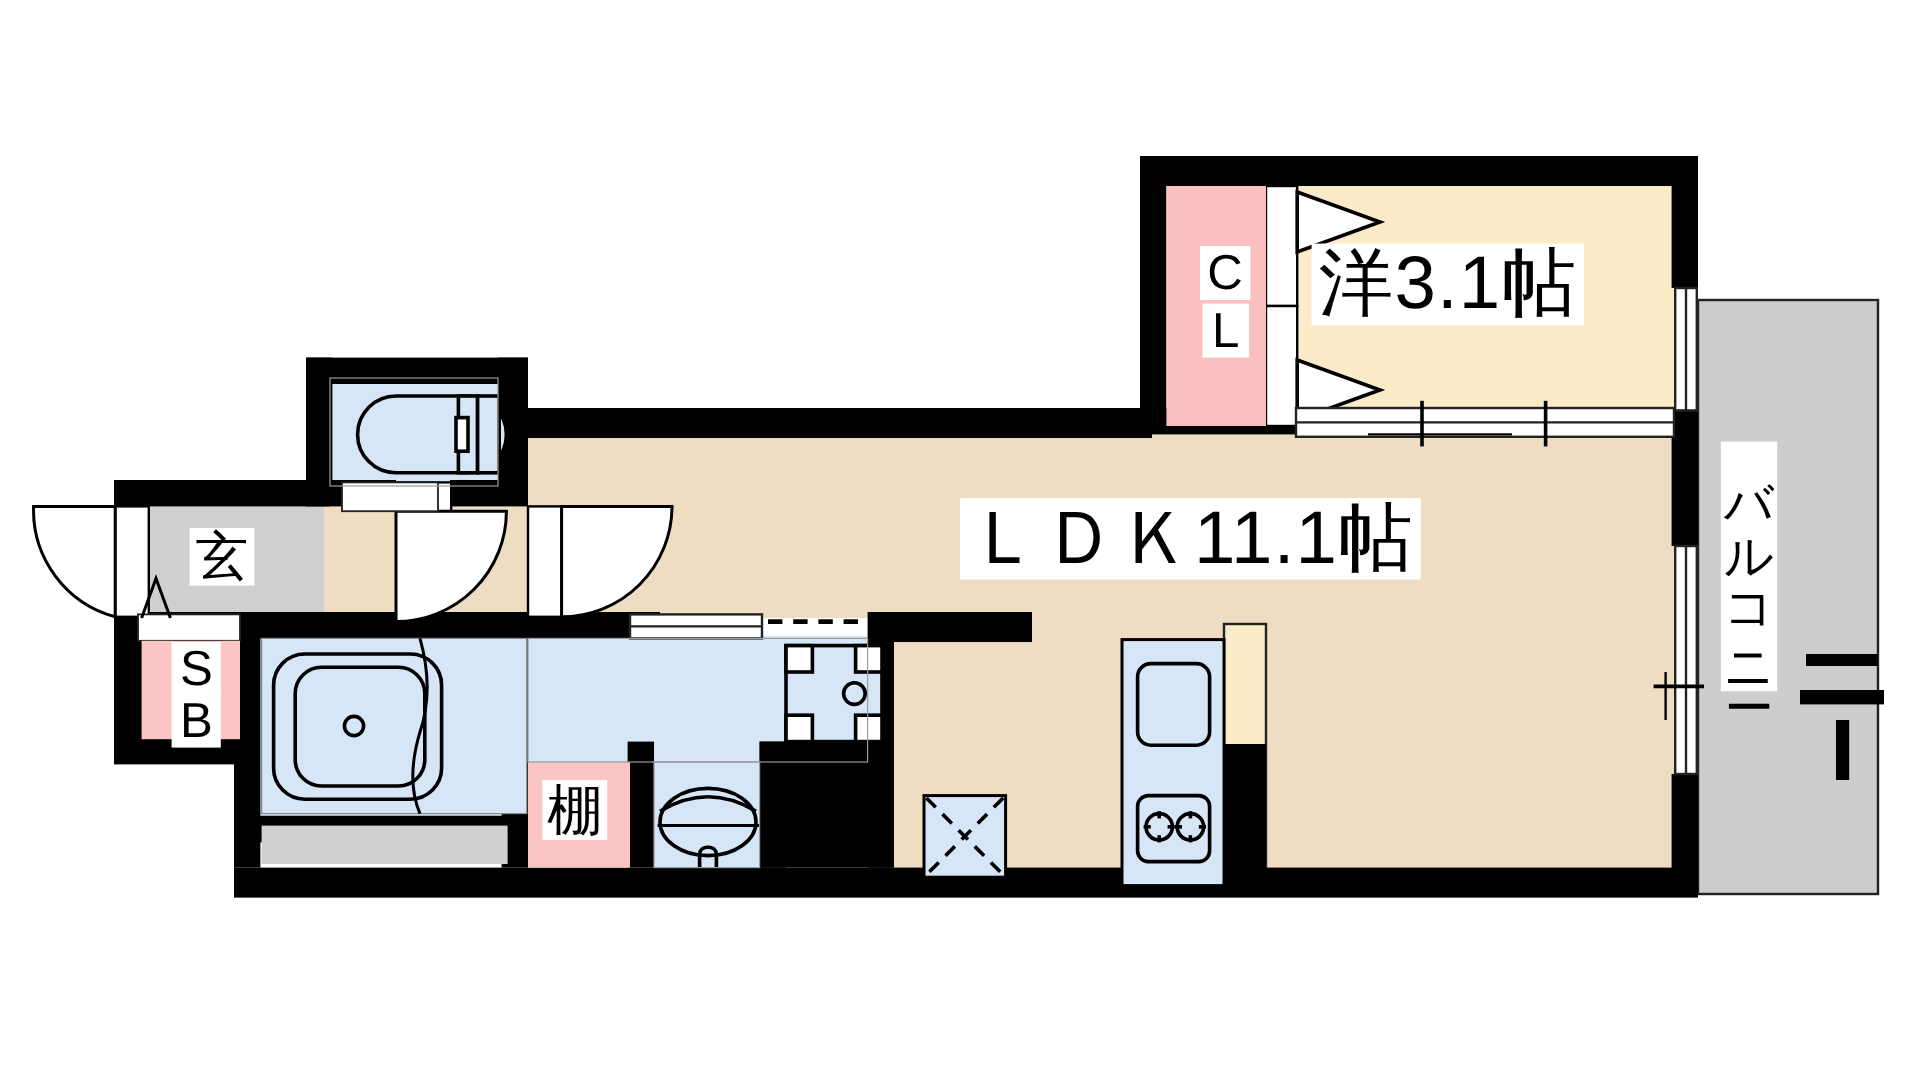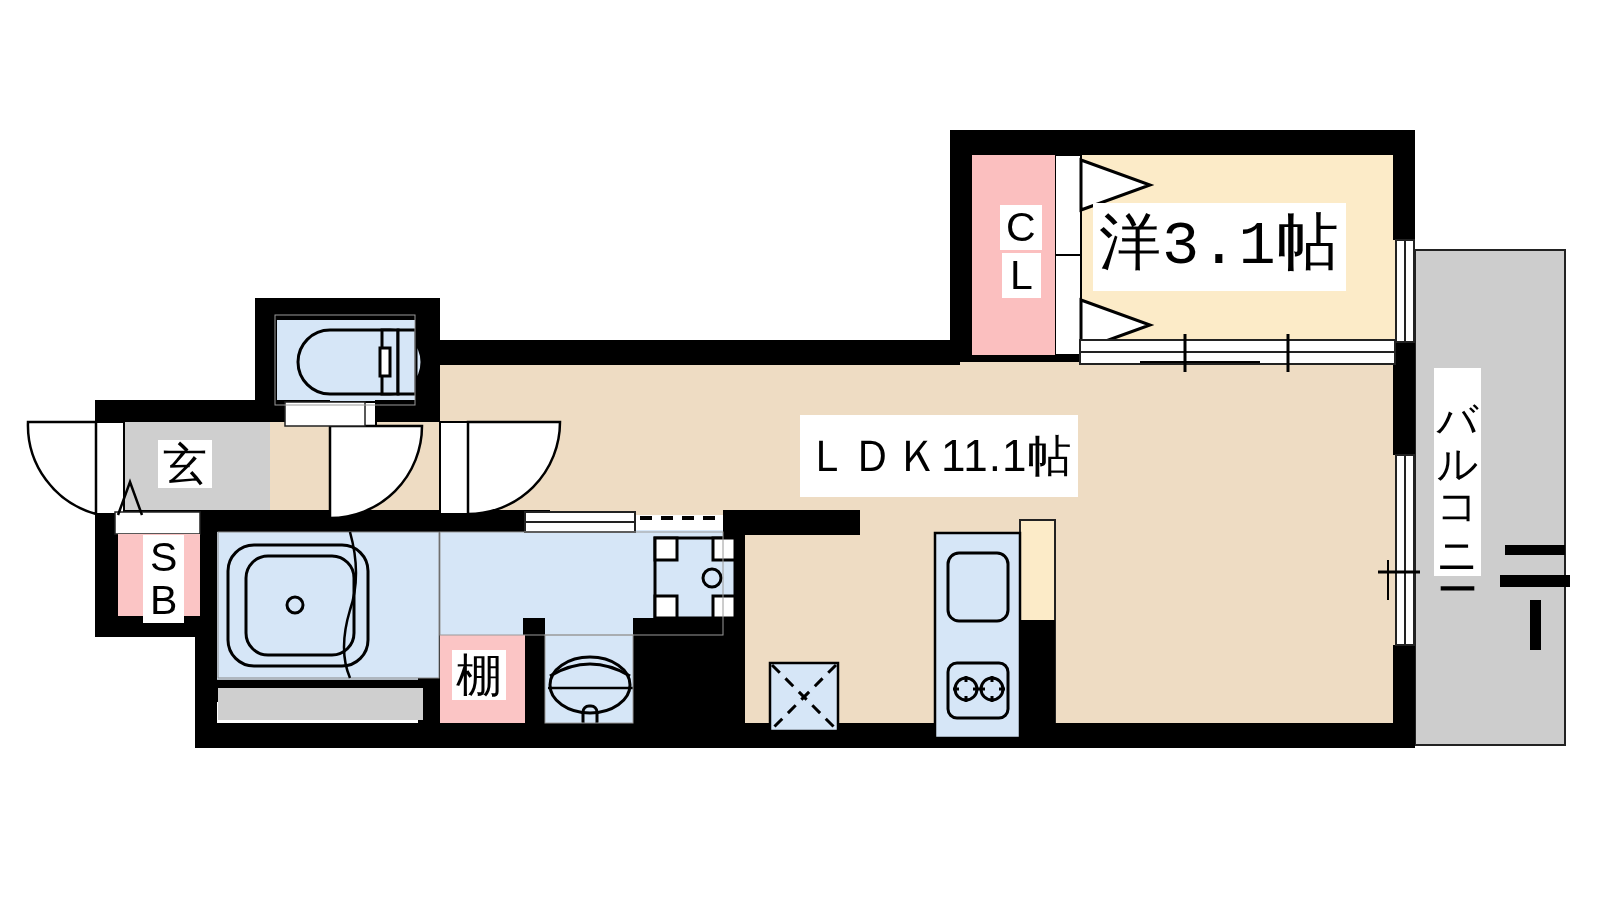--- a/index.html
+++ b/index.html
@@ -236,23 +236,23 @@
   </g>
 
   <g fill="none" stroke="#9a9a9a" stroke-width="1">
     <rect x="275" y="315" width="140" height="90"></rect>
     <rect x="440" y="532" width="283" height="103"></rect>
     <rect x="545" y="635" width="88" height="88"></rect>
   </g>
 
 </svg>
 
-<div class="lbl" style="left:1093px;top:203px;font-size:62px;padding:13px 6px;letter-spacing:1px;font-family:Liberation Mono, monospace;">洋3.1帖</div>
-
-<div class="lbl" style="left:800px;top:415px;font-size:44px;padding:19px 6px;letter-spacing:1px;">ＬＤＫ11.1帖</div>
+<div class="lbl" style="left:1093px;top:203px;font-size:62px;padding:3px 6px;letter-spacing:1px;">洋3.1帖</div>
+
+<div class="lbl" style="left:800px;top:415px;font-size:62px;padding:3px 6px;letter-spacing:1px;">ＬＤＫ11.1帖</div>
 
 <div class="lbl vlbl" style="left:1434px;top:368px;font-size:41px;padding:6px 3px;letter-spacing:2px;">バルコニー</div>
 
 <div class="lbl" style="left:158px;top:440px;font-size:44px;padding:2px 5px;">玄</div>
 
 <div class="lbl" style="left:1000px;top:205px;font-size:41px;padding:2px 6px;">C</div>
 <div class="lbl" style="left:1002px;top:253px;font-size:41px;padding:2px 8px;">L</div>
 
 <div class="lbl" style="left:143px;top:535px;font-size:41px;padding:2px 7px;">S</div>
 <div class="lbl" style="left:143px;top:578px;font-size:41px;padding:2px 7px;">B</div>

